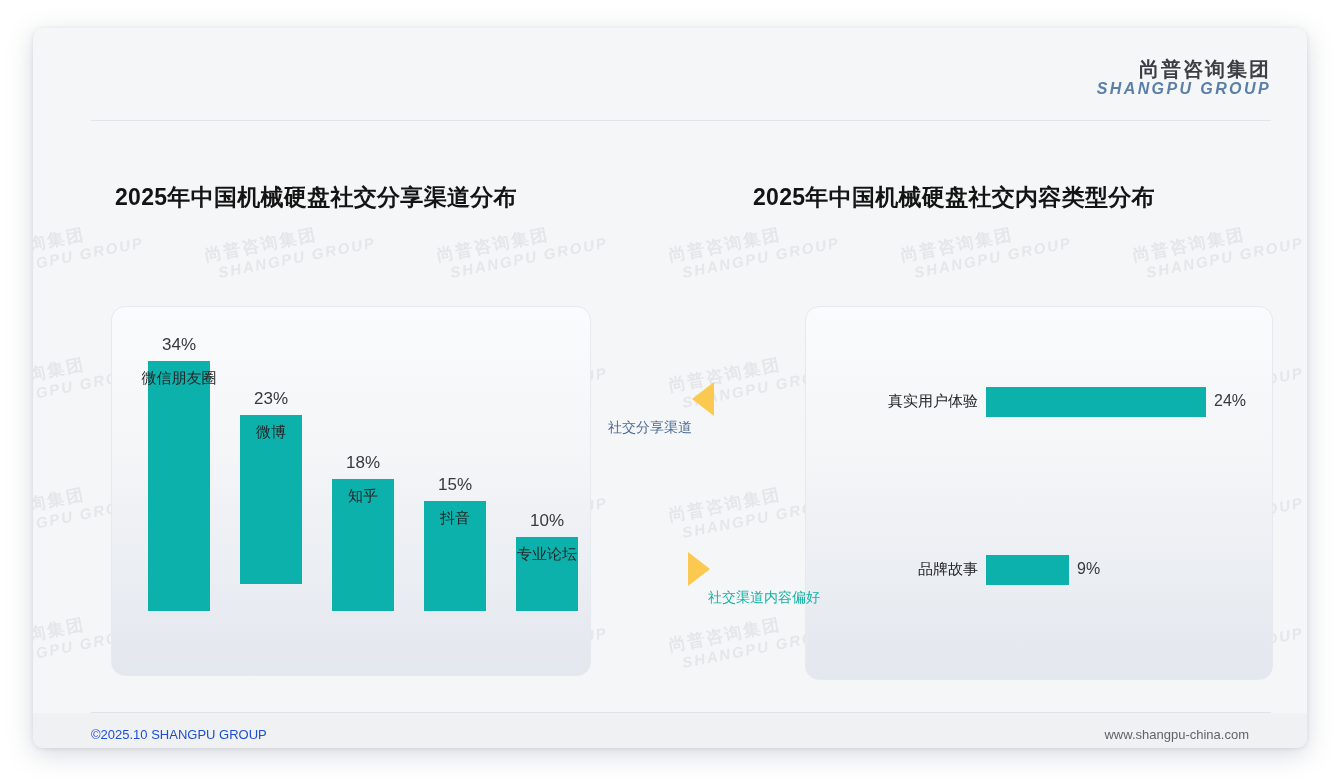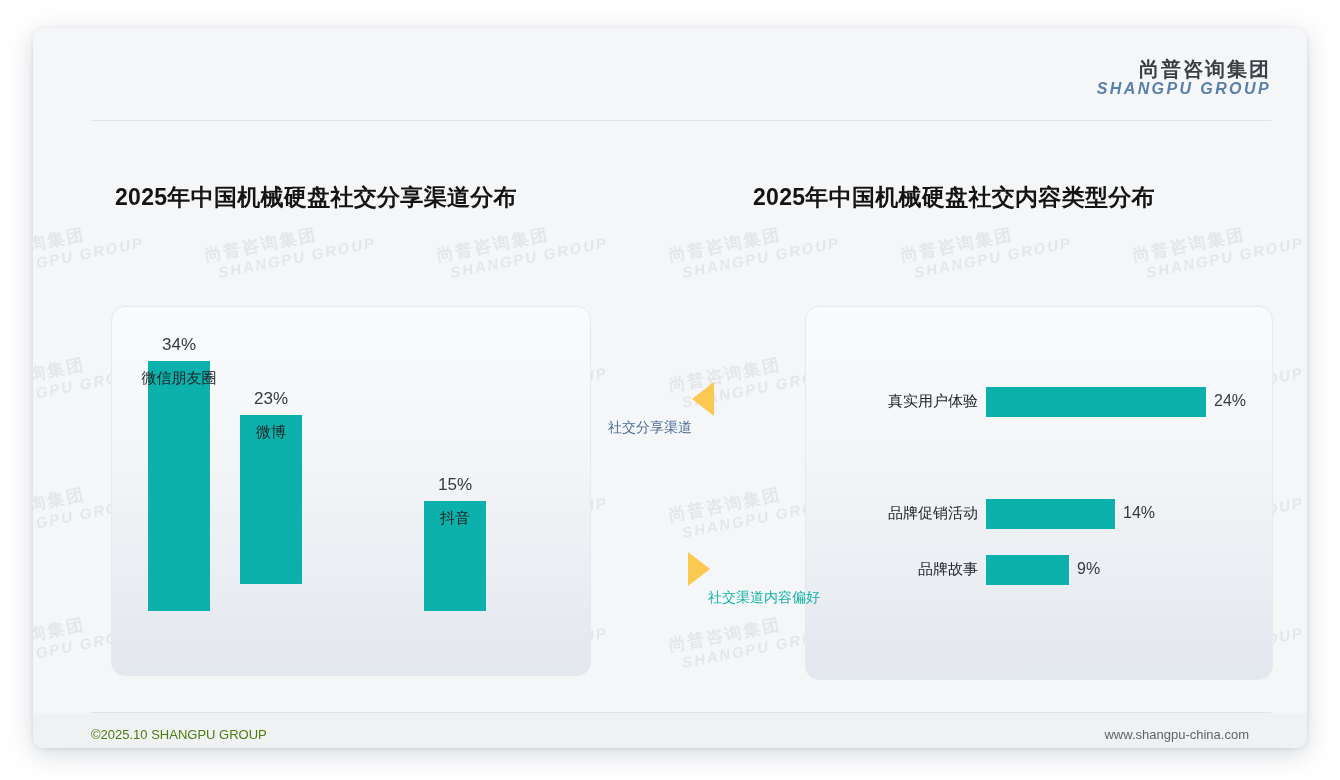--- a/index.html
+++ b/index.html
@@ -193,21 +193,21 @@
     background: #dfe2e6;
   }
   .footer {
     position: absolute;
     left: 0; top: 685px;
     width: 100%; height: 35px;
     background: #f0f1f3;
   }
   .footer-left {
     position: absolute; left: 58px; top: 14px;
-    font-size: 13px; color: #4d7c0f;
+    font-size: 13px; color: #1d4ed8;
   }
   .footer-right {
     position: absolute; right: 58px; top: 14px;
     font-size: 13px; color: #5f6469;
   }
 </style>
 </head>
 <body>
 
 <div class="slide">
@@ -347,39 +347,44 @@
           <div class="vbar-group" style="left: 36px; height: 250px;">
             <div class="vbar-value" style="top: -26px;">34%</div>
             <div class="vbar" style="height: 250px; background: rgb(12, 177, 171);"></div>
             <div class="vbar-label">微信朋友圈</div>
           </div>
           <div class="vbar-group" style="left: 128px; height: 196px;">
             <div class="vbar-value" style="top: -26px;">23%</div>
             <div class="vbar" style="height: 169px; background: rgb(12, 177, 171);"></div>
             <div class="vbar-label">微博</div>
           </div>
+          <div class="vbar-group" style="left: 220px; height: 132px;">
+            <div class="vbar-value" style="top: -26px;">18%</div>
+            <div class="vbar" style="height: 132px; background: rgb(12, 177, 171);"></div>
+            <div class="vbar-label">知乎</div>
+          </div>
           <div class="vbar-group" style="left: 312px; height: 110px;">
             <div class="vbar-value" style="top: -26px;">15%</div>
             <div class="vbar" style="height: 110px; background: rgb(12, 177, 171);"></div>
             <div class="vbar-label">抖音</div>
+          </div>
+          <div class="vbar-group" style="left: 404px; height: 74px;">
+            <div class="vbar-value" style="top: -26px;">10%</div>
+            <div class="vbar" style="height: 74px; background: rgb(12, 177, 171);"></div>
+            <div class="vbar-label">专业论坛</div>
           </div>
         </div>
     </div>
 
     <div class="panel" id="panel-right">
       <div class="vbars" id="hbars">
           <div class="hbar-row" style="top: 78px;">
             <div class="hbar-label">真实用户体验</div>
             <div class="hbar" style="width: 220px; background: rgb(12, 177, 171);"></div>
             <div class="hbar-value" style="left: 408px;">24%</div>
-          </div>
-          <div class="hbar-row" style="top: 190px;">
-            <div class="hbar-label">品牌促销活动</div>
-            <div class="hbar" style="width: 129px; background: rgb(12, 177, 171);"></div>
-            <div class="hbar-value" style="left: 317px;">14%</div>
           </div>
           <div class="hbar-row" style="top: 246px;">
             <div class="hbar-label">品牌故事</div>
             <div class="hbar" style="width: 83px; background: rgb(12, 177, 171);"></div>
             <div class="hbar-value" style="left: 271px;">9%</div>
           </div>
         </div>
     </div>
 
     <div class="callout" id="callout-a">

